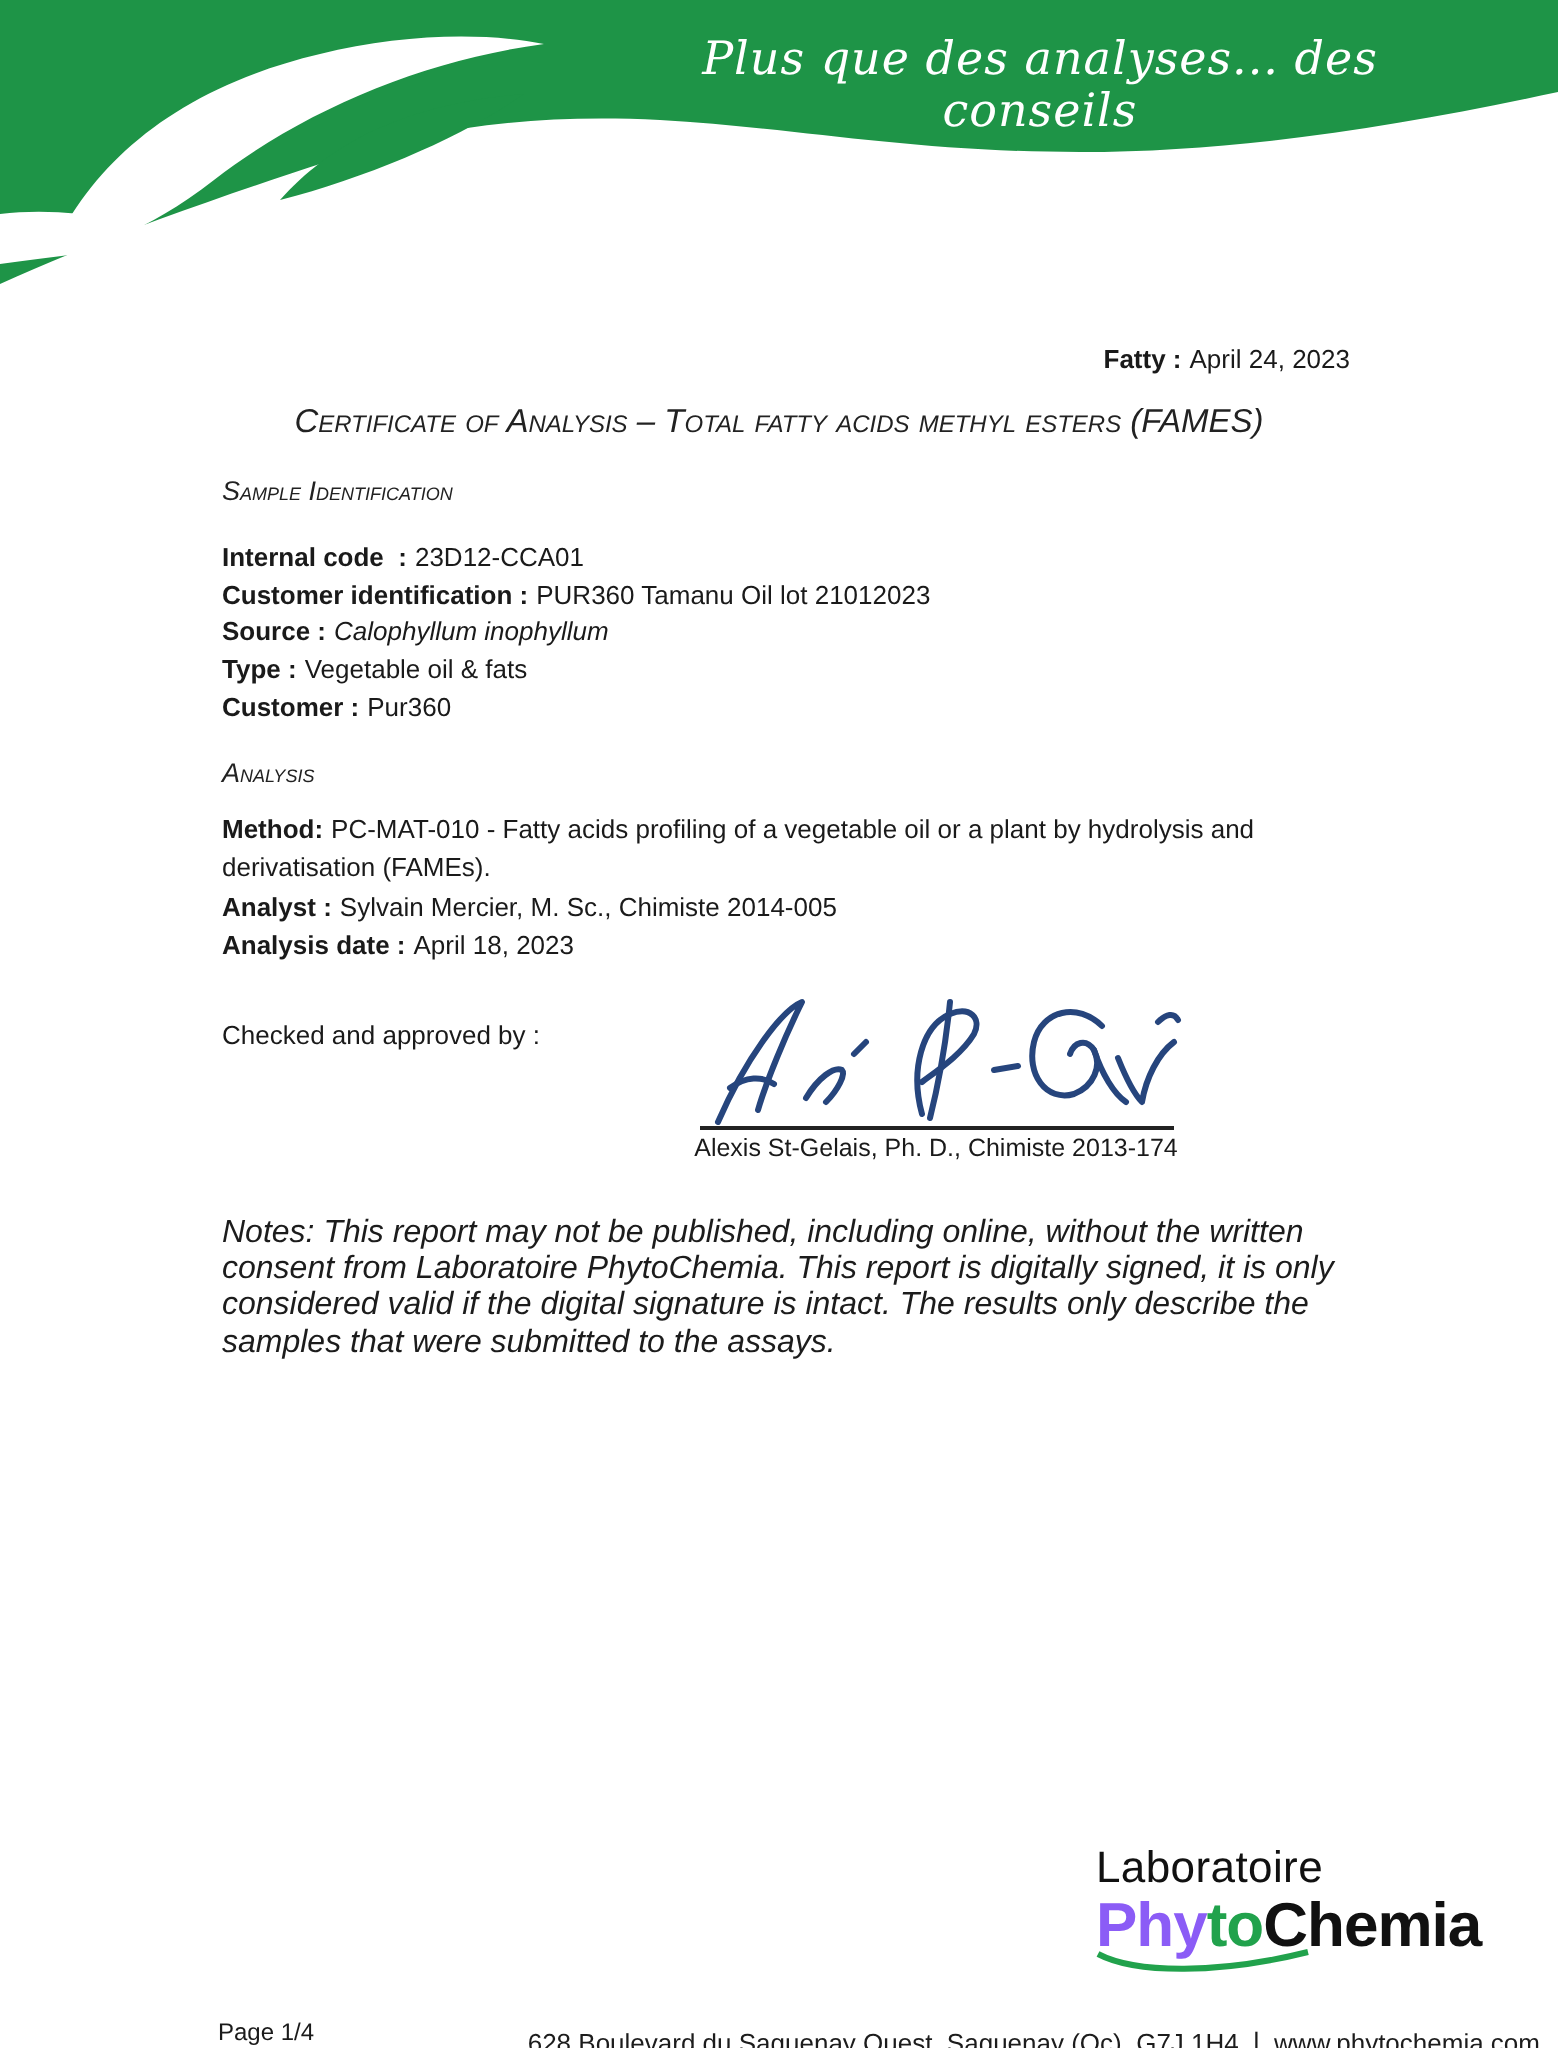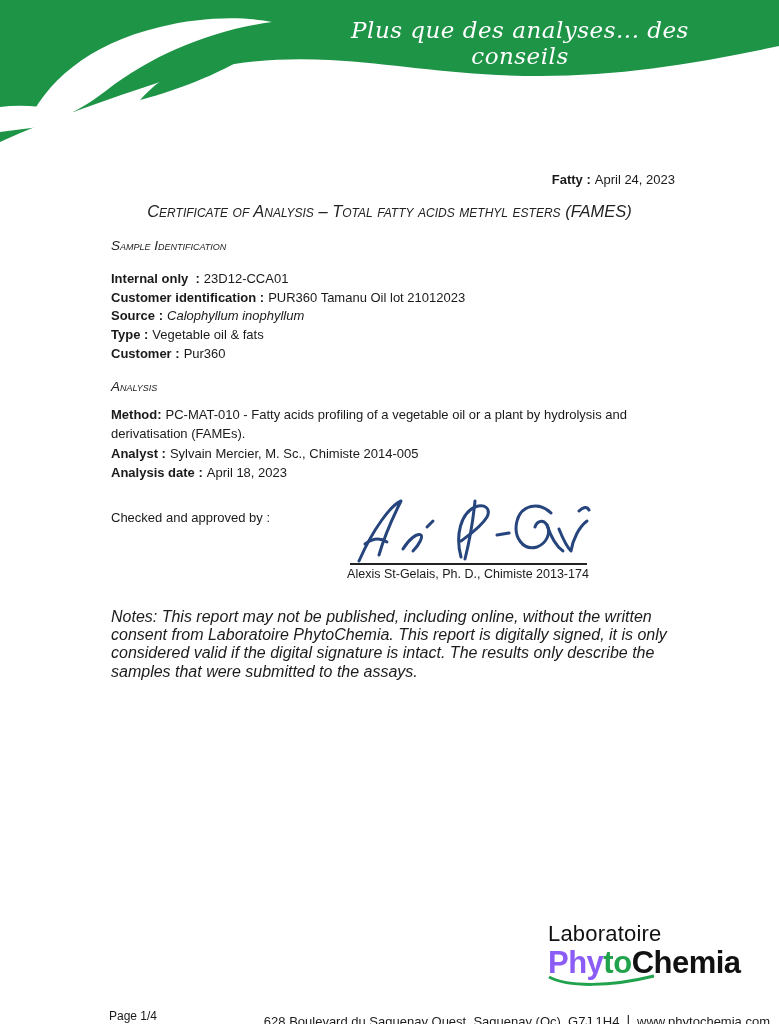--- a/index.html
+++ b/index.html
@@ -152,21 +152,21 @@
   <div class="date-line">
     <span class="lbl">Fatty :</span><span class="val">April 24, 2023</span>
   </div>
 
   <div class="doc-title">Certificate of Analysis – Total fatty acids methyl esters (FAMES)</div>
 
   <div class="section-head" id="sec-sample">Sample Identification</div>
 
   <div class="field-block" id="sample-fields">
     <div class="field-row">
-      <span class="lbl">Internal only  :</span><span class="val">23D12-CCA01</span>
+      <span class="lbl">Internal code  :</span><span class="val">23D12-CCA01</span>
     </div>
     <div class="field-row">
       <span class="lbl">Customer identification :</span><span class="val">PUR360 Tamanu Oil lot 21012023</span>
     </div>
     <div class="field-row">
       <span class="lbl">Source :</span><span class="val italic">Calophyllum inophyllum</span>
     </div>
     <div class="field-row">
       <span class="lbl">Type :</span><span class="val">Vegetable oil &amp; fats</span>
     </div>

